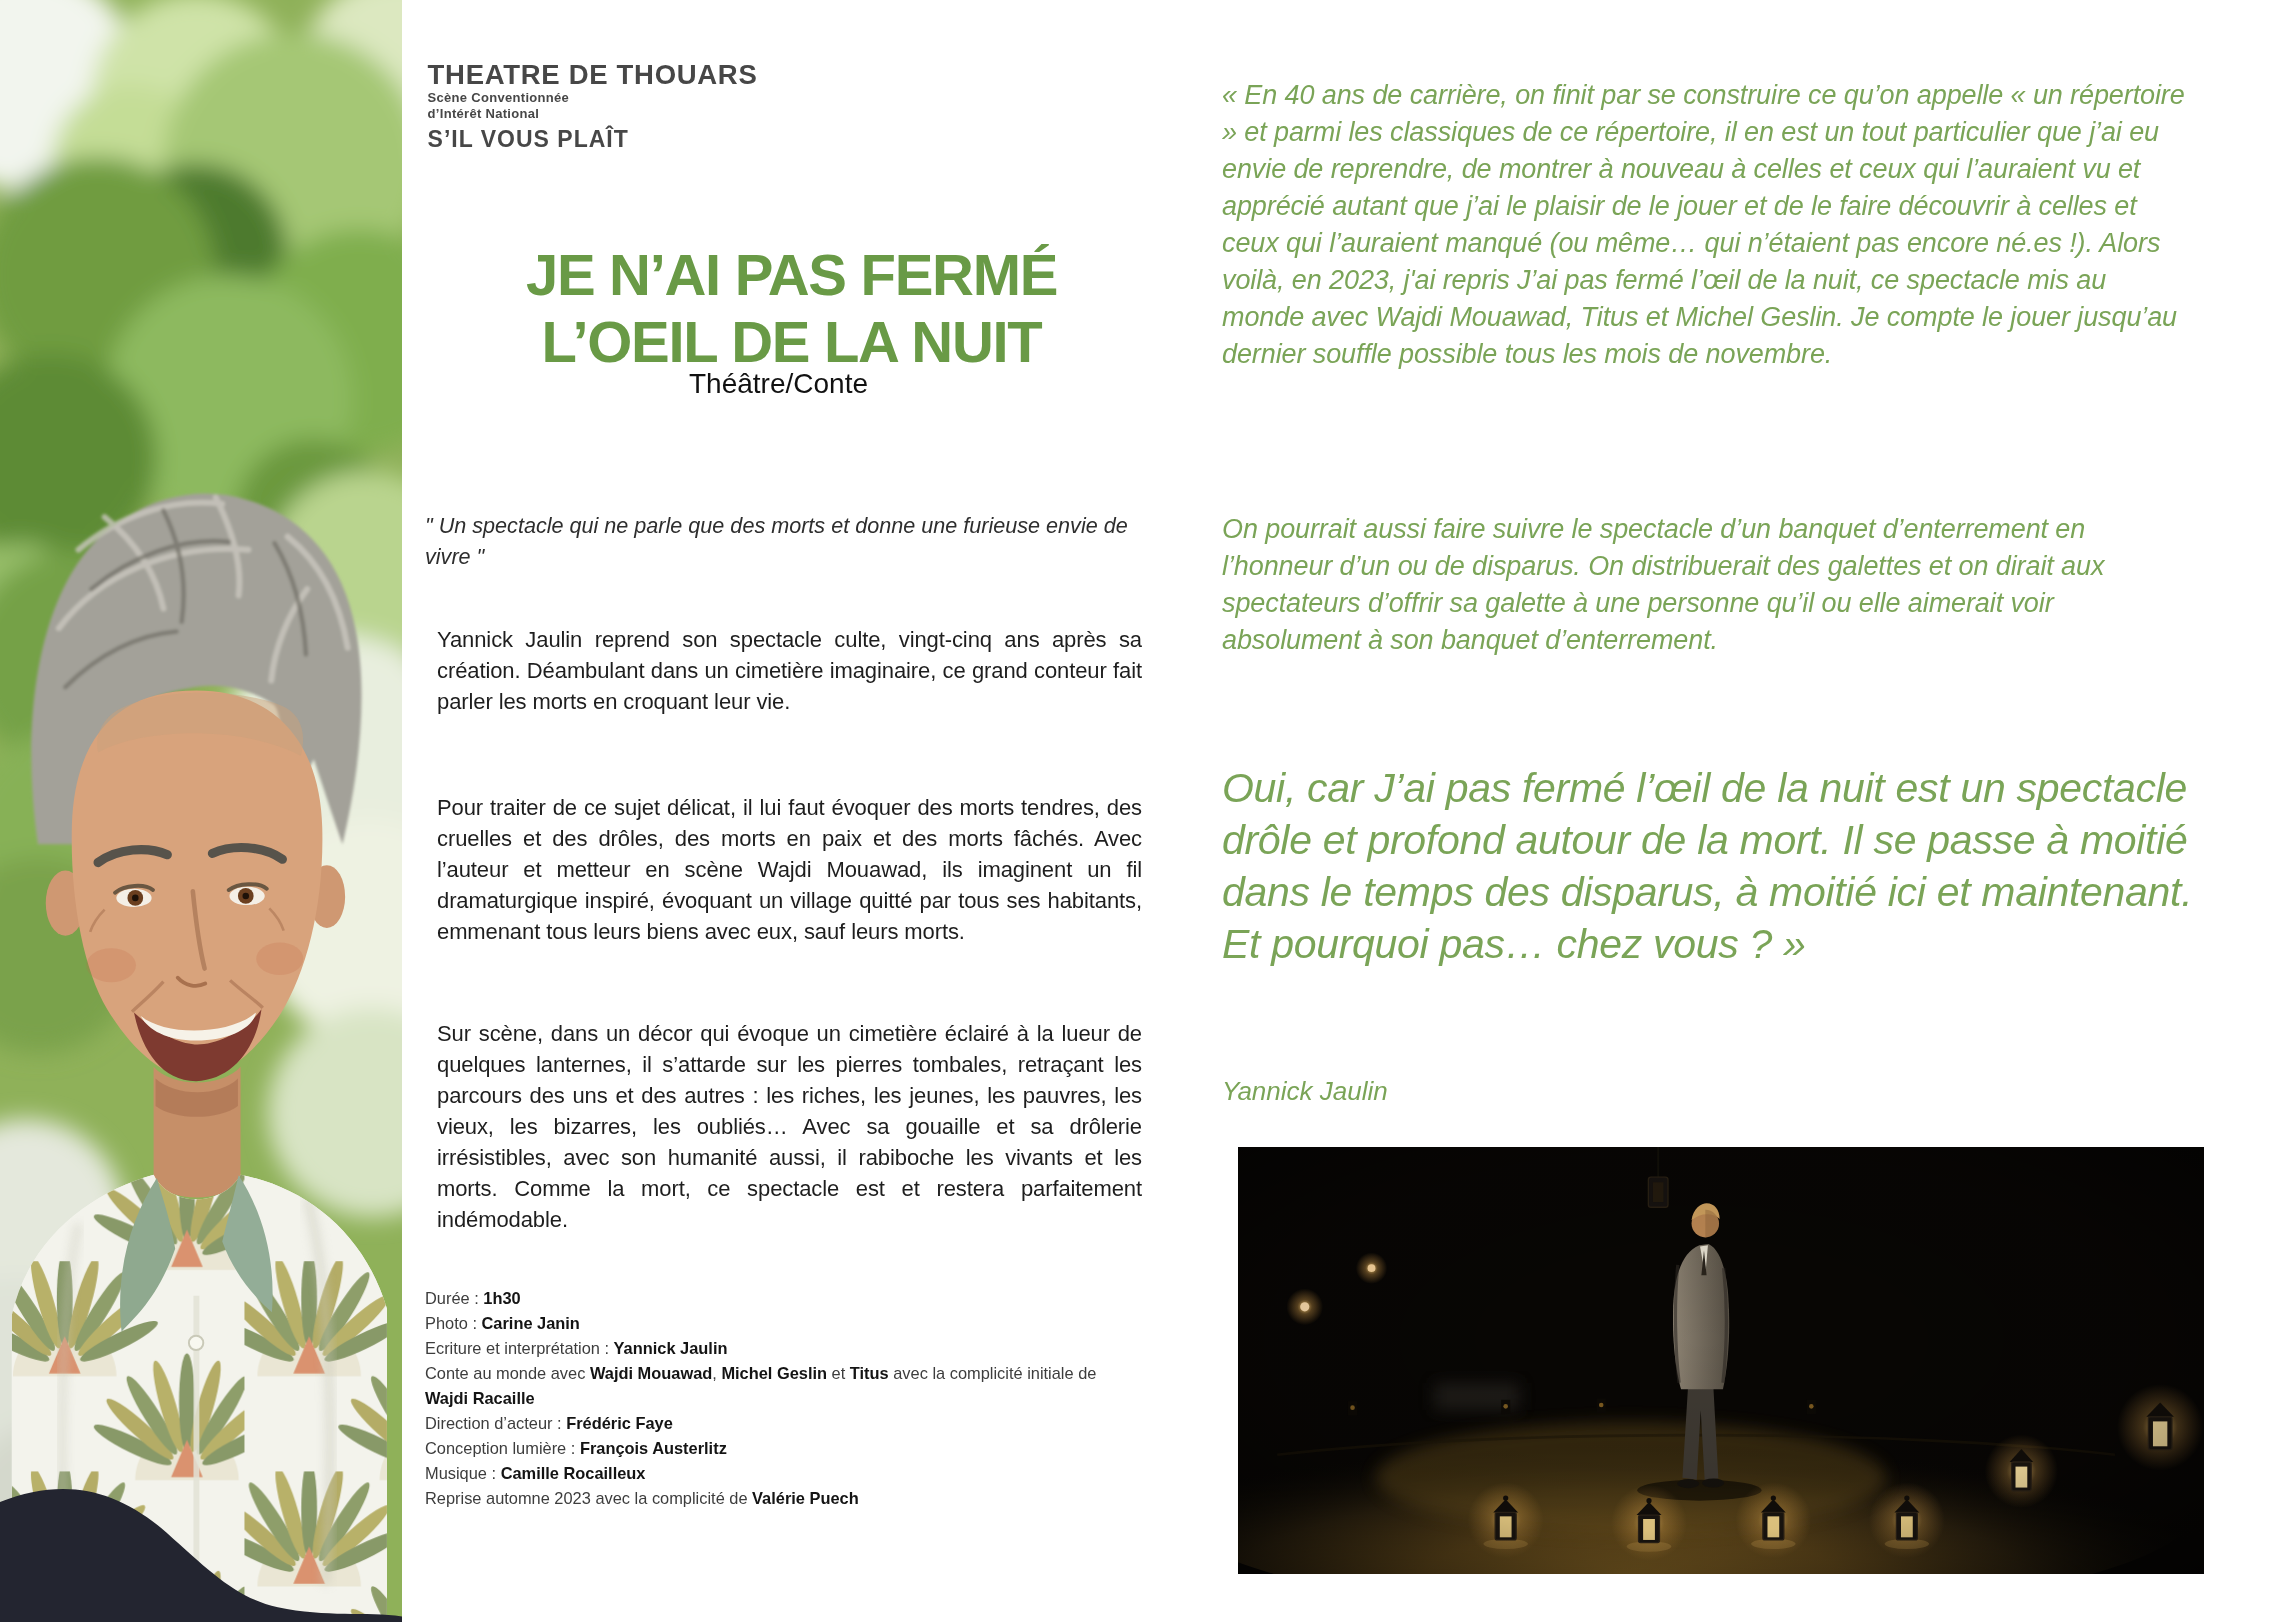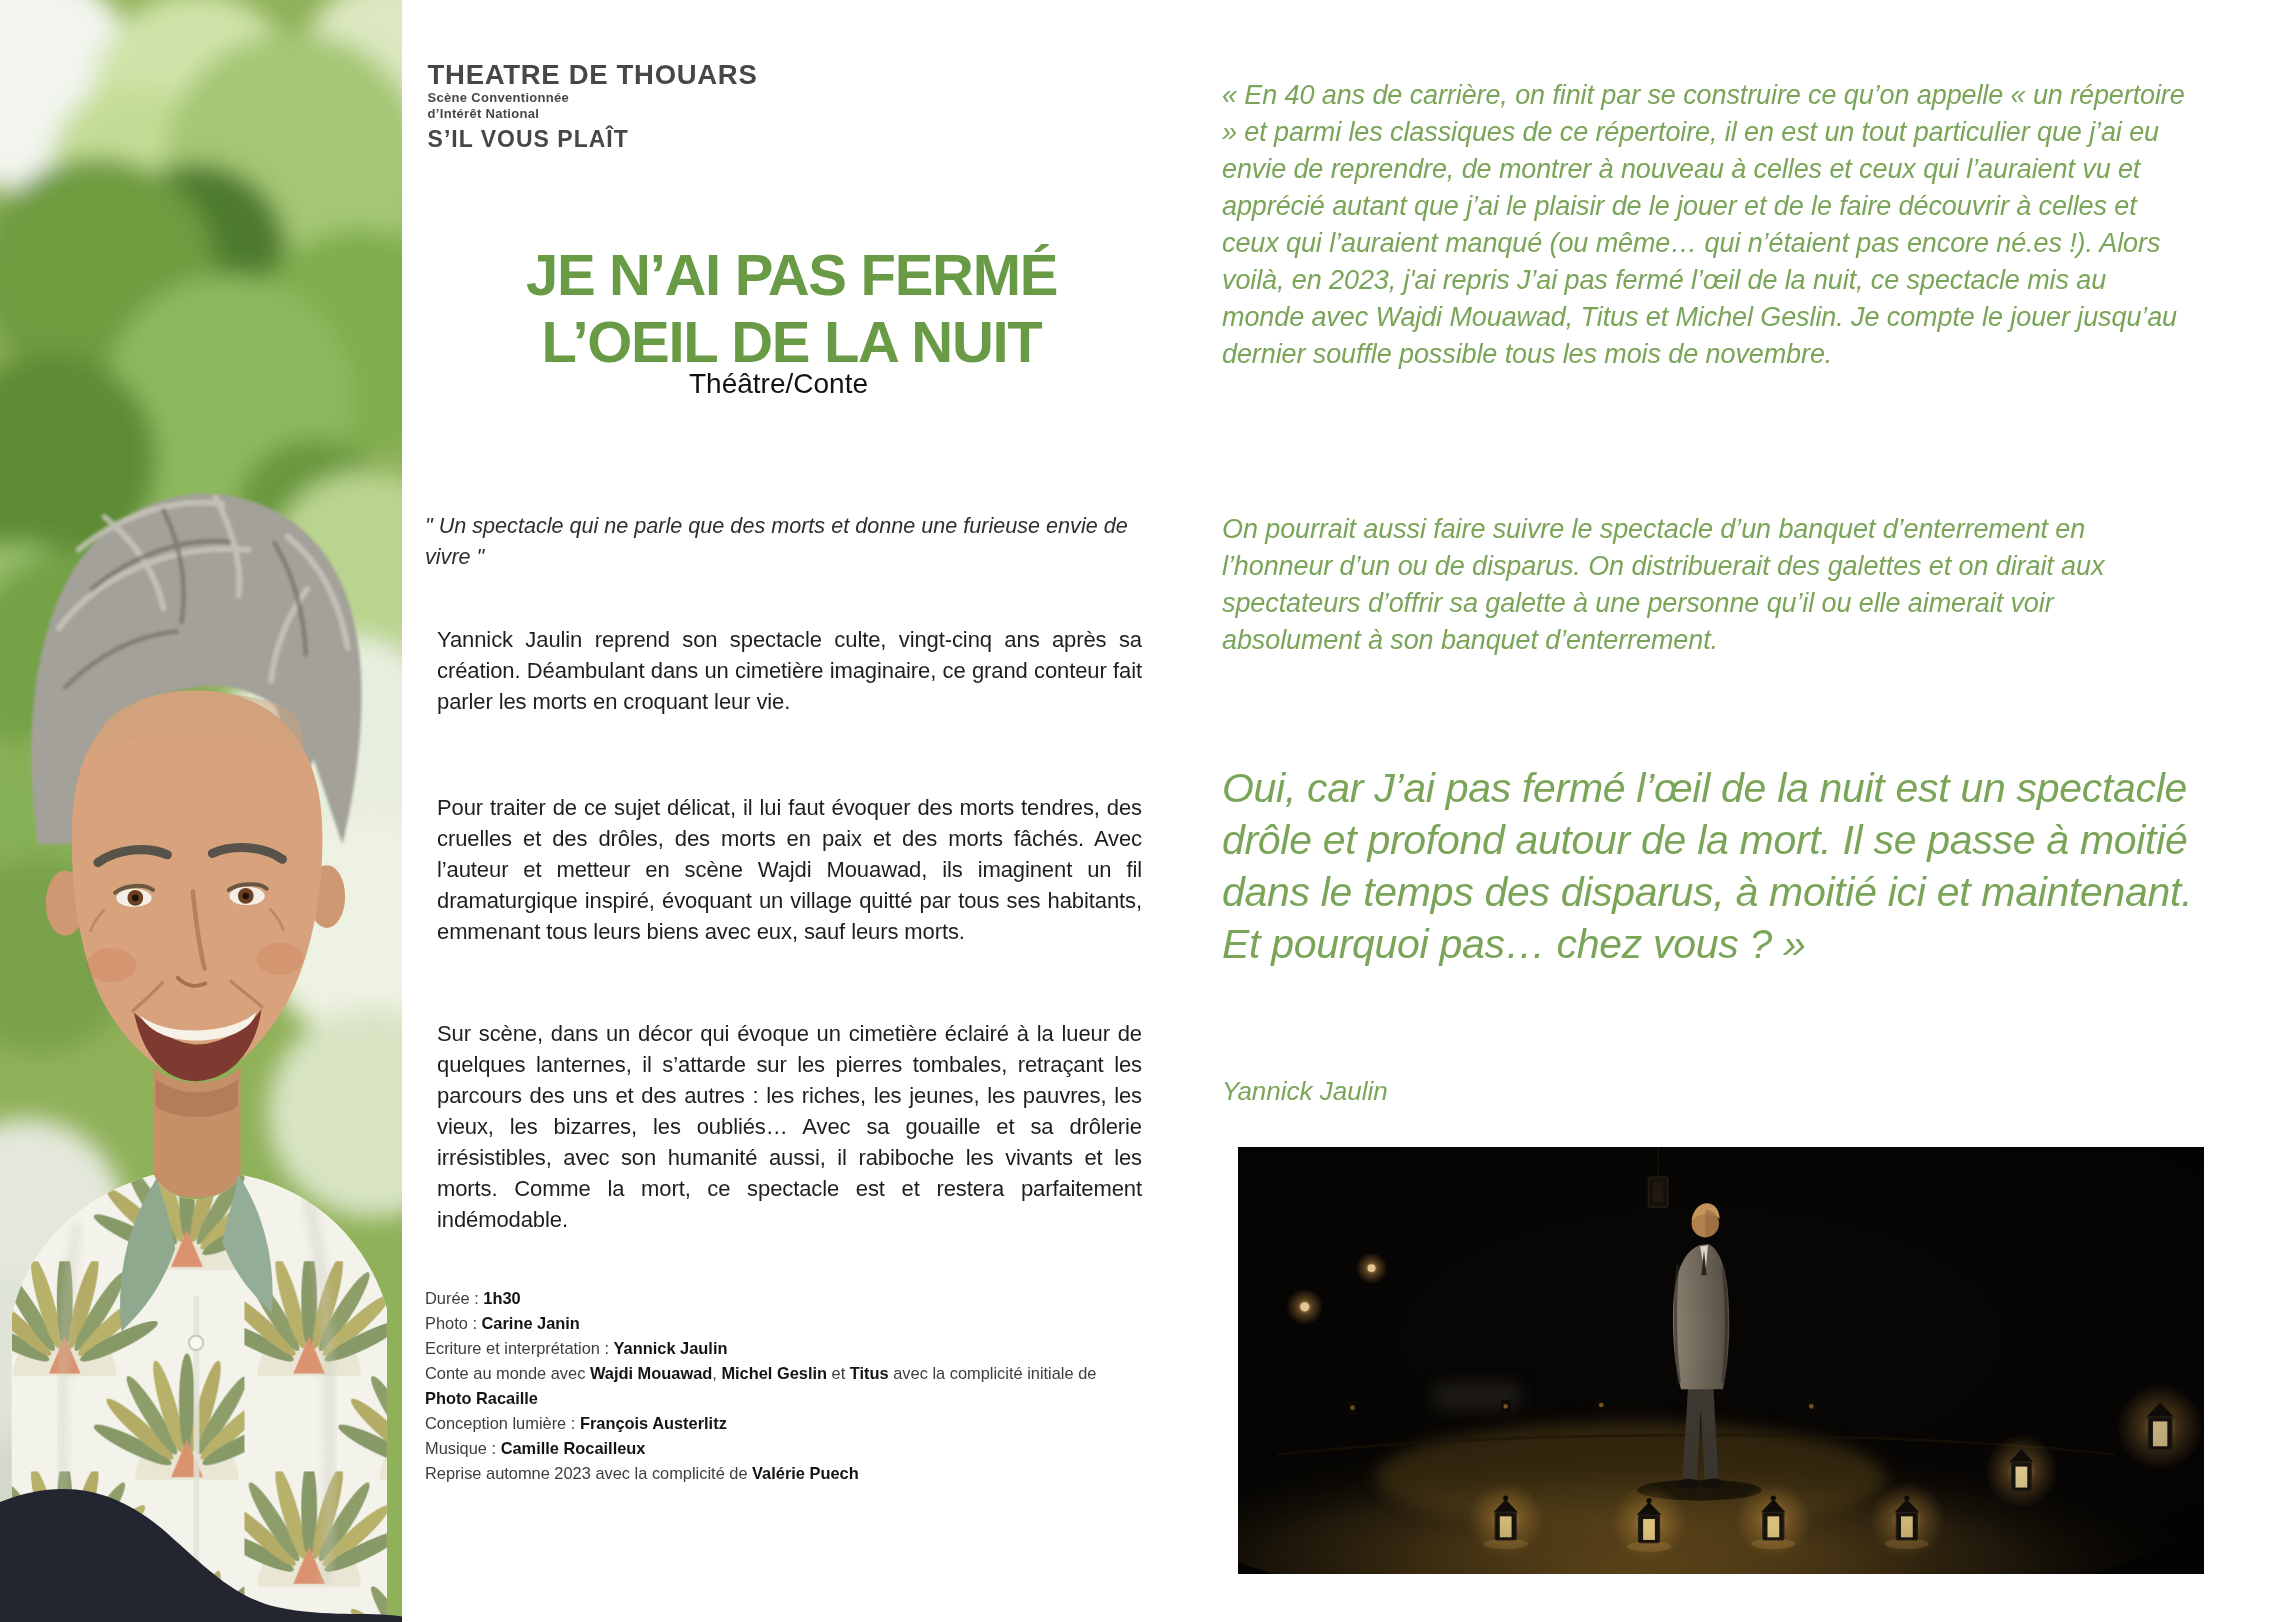--- a/index.html
+++ b/index.html
@@ -190,21 +190,22 @@
 
     <p class="press-quote">" Un spectacle qui ne parle que des morts et donne une furieuse envie de vivre "</p>
     <p class="body-para p1">Yannick Jaulin reprend son spectacle culte, vingt-cinq ans après sa création. Déambulant dans un cimetière imaginaire, ce grand conteur fait parler les morts en croquant leur vie.</p>
     <p class="body-para p2">Pour traiter de ce sujet délicat, il lui faut évoquer des morts tendres, des cruelles et des drôles, des morts en paix et des morts fâchés. Avec l’auteur et metteur en scène Wajdi Mouawad, ils imaginent un fil dramaturgique inspiré, évoquant un village quitté par tous ses habitants, emmenant tous leurs biens avec eux, sauf leurs morts.</p>
     <p class="body-para p3">Sur scène, dans un décor qui évoque un cimetière éclairé à la lueur de quelques lanternes, il s’attarde sur les pierres tombales, retraçant les parcours des uns et des autres : les riches, les jeunes, les pauvres, les vieux, les bizarres, les oubliés… Avec sa gouaille et sa drôlerie irrésistibles, avec son humanité aussi, il rabiboche les vivants et les morts. Comme la mort, ce spectacle est et restera parfaitement indémodable.</p>
 
     <div class="credits">
       <p class="credit-line"><span class="cl">Durée : </span><span class="cv">1h30</span></p>
       <p class="credit-line"><span class="cl">Photo : </span><span class="cv">Carine Janin</span></p>
       <p class="credit-line"><span class="cl">Ecriture et interprétation : </span><span class="cv">Yannick Jaulin</span></p>
-      <p class="credit-line"><span class="cl">Conte au monde avec </span><span class="cv">Wajdi Mouawad</span><span class="cl">, </span><span class="cv">Michel Geslin</span><span class="cl"> et </span><span class="cv">Titus</span><span class="cl"> avec la complicité initiale de </span><span class="cv">Photo Racaille</span></p>
+      <p class="credit-line"><span class="cl">Conte au monde avec </span><span class="cv">Wajdi Mouawad</span><span class="cl">, </span><span class="cv">Michel Geslin</span><span class="cl"> et </span><span class="cv">Titus</span><span class="cl"> avec la complicité initiale de </span><span class="cv">Wajdi Racaille</span></p>
+      <p class="credit-line"><span class="cl">Direction d’acteur : </span><span class="cv">Frédéric Faye</span></p>
       <p class="credit-line"><span class="cl">Conception lumière : </span><span class="cv">François Austerlitz</span></p>
       <p class="credit-line"><span class="cl">Musique : </span><span class="cv">Camille Rocailleux</span></p>
       <p class="credit-line"><span class="cl">Reprise automne 2023 avec la complicité de </span><span class="cv">Valérie Puech</span></p>
     </div>
   </section>
 
   <section class="right-col">
     <p class="green-para gp1">« En 40 ans de carrière, on finit par se construire ce qu’on appelle « un répertoire » et parmi les classiques de ce répertoire, il en est un tout particulier que j’ai eu envie de reprendre, de montrer à nouveau à celles et ceux qui l’auraient vu et apprécié autant que j’ai le plaisir de le jouer et de le faire découvrir à celles et ceux qui l’auraient manqué (ou même… qui n’étaient pas encore né.es !). Alors voilà, en 2023, j'ai repris J’ai pas fermé l’œil de la nuit, ce spectacle mis au monde avec Wajdi Mouawad, Titus et Michel Geslin. Je compte le jouer jusqu’au dernier souffle possible tous les mois de novembre.</p>
     <p class="green-para gp2">On pourrait aussi faire suivre le spectacle d’un banquet d’enterrement en l’honneur d’un ou de disparus. On distribuerait des galettes et on dirait aux spectateurs d’offrir sa galette à une personne qu’il ou elle aimerait voir absolument à son banquet d’enterrement.</p>
     <p class="pull-quote">Oui, car J’ai pas fermé l’œil de la nuit est un spectacle drôle et profond autour de la mort. Il se passe à moitié dans le temps des disparus, à moitié ici et maintenant. Et pourquoi pas… chez vous ? »</p>

